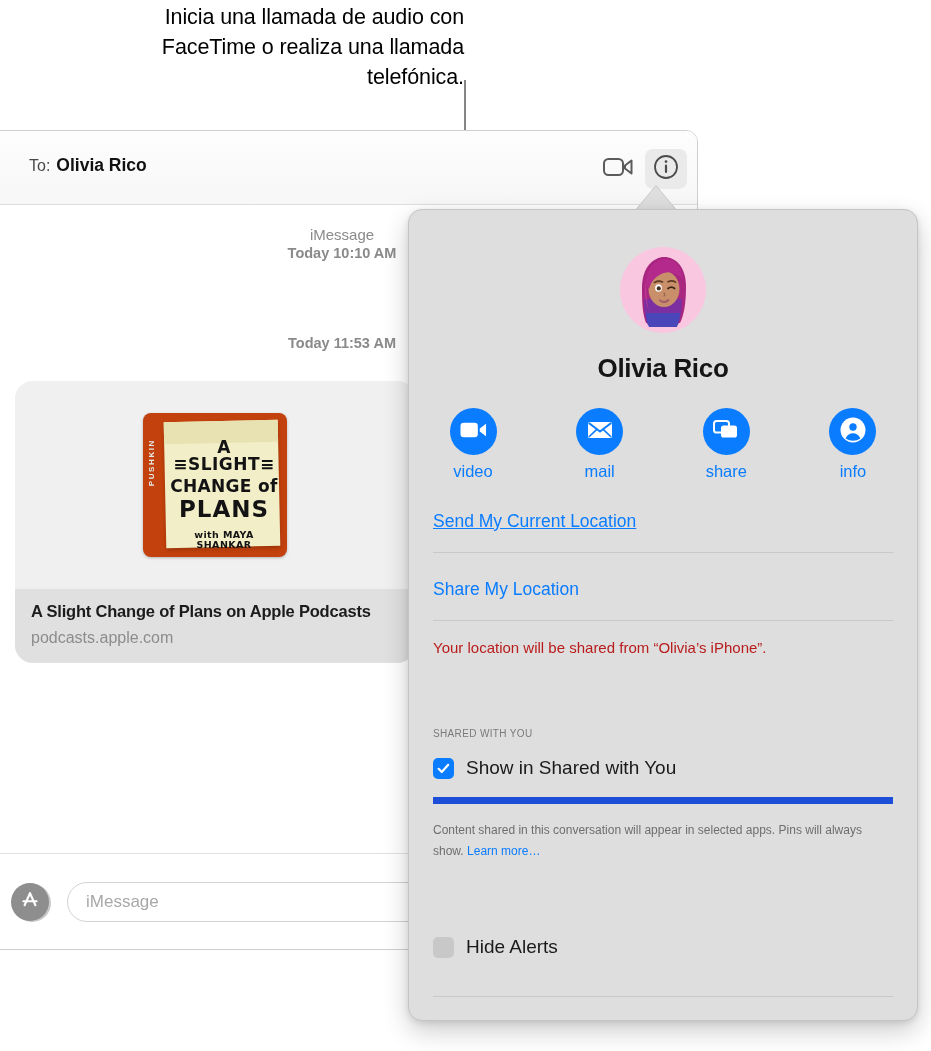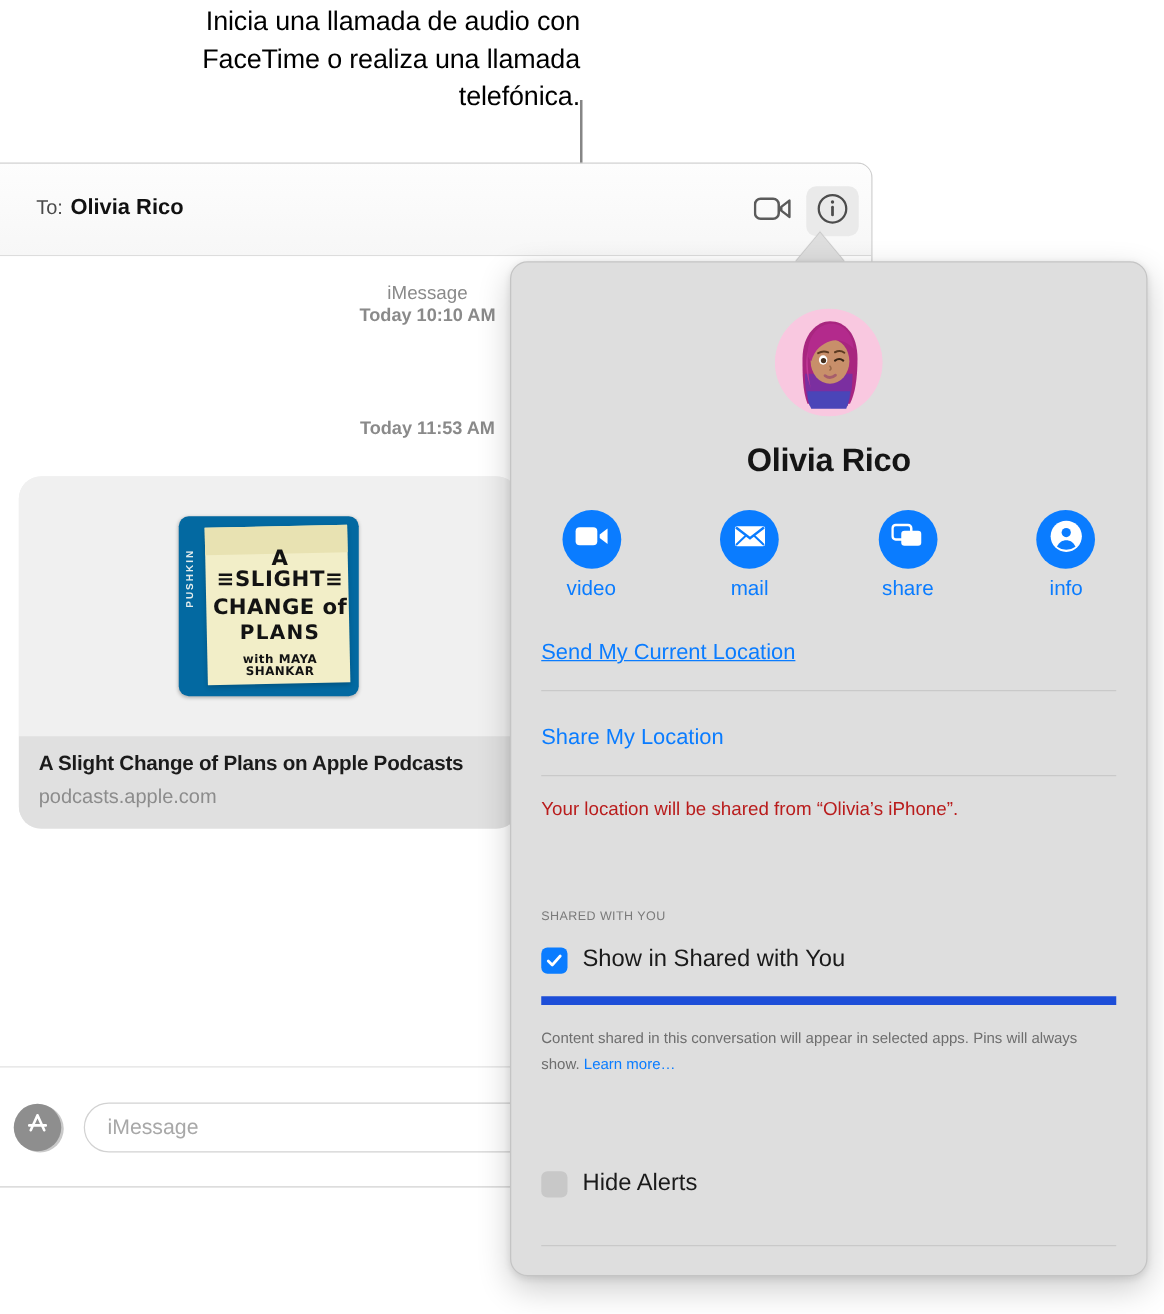--- a/index.html
+++ b/index.html
@@ -166,21 +166,21 @@
   .preview-domain {
     margin-top: 7px;
     font-size: 16px;
     color: #8c8c8c;
   }
 
   
   .art {
     width: 144px;
     height: 144px;
-    background: #0369a1;
+    background: #c2410c;
     border-radius: 8px;
     position: relative;
     overflow: hidden;
     box-shadow: 0 1px 3px rgba(0,0,0,.25);
   }
   .art-note {
     position: absolute;
     left: 22px;
     top: 8px;
     width: 114px;
@@ -210,21 +210,21 @@
     top: 26px;
     width: 110px;
     color: #131313;
     font-family: "DejaVu Sans", sans-serif;
     font-weight: 700;
     text-align: center;
     line-height: 1.02;
   }
   .al1 { font-size: 17px; letter-spacing:.5px;}
   .al2 { font-size: 17px; margin-top: 4px; letter-spacing:.3px;}
-  .al3 { font-size: 16px; margin-top: 3px; letter-spacing:1px;}
+  .al3 { font-size: 23px; margin-top: 3px; letter-spacing:1px;}
   .al4 { font-size: 9.5px; margin-top: 9px; letter-spacing:.4px;}
 
   
   .compose {
     position: absolute;
     left: 0; right: 0; bottom: 0;
     height: 96px;
     background: #ffffff;
     border-top: 1px solid #e2e2e2;
     display: flex;

